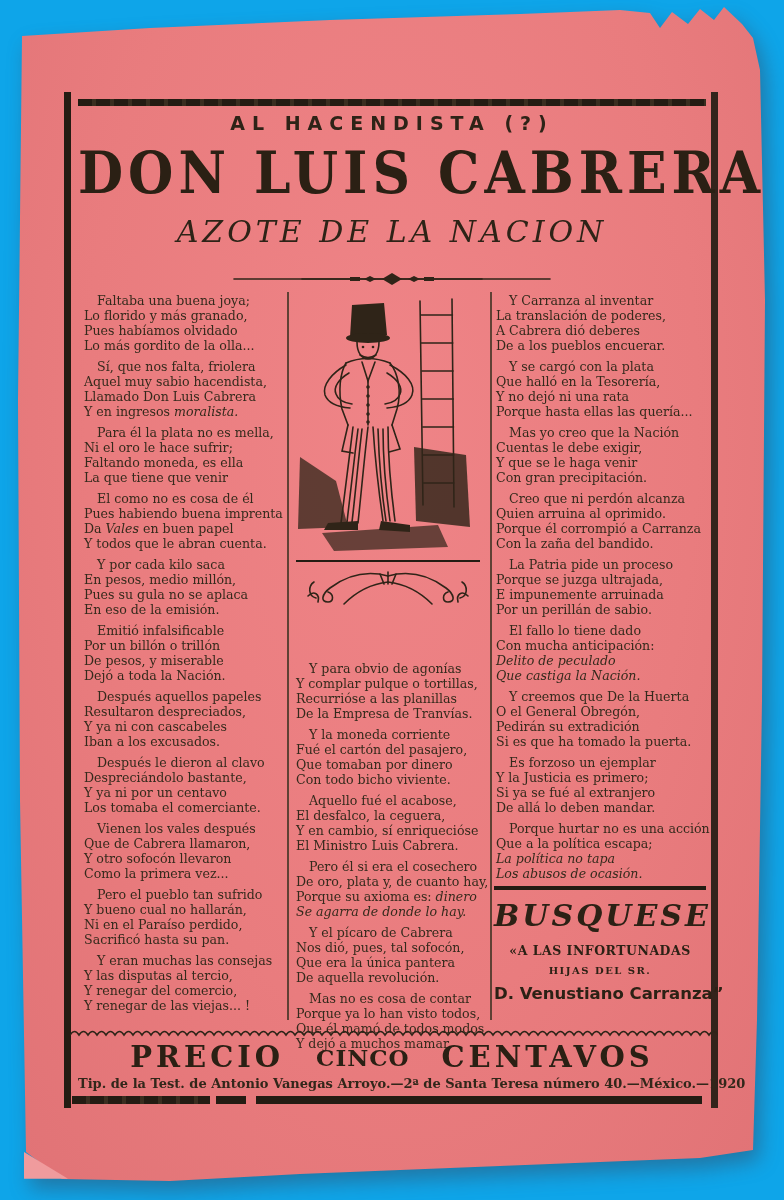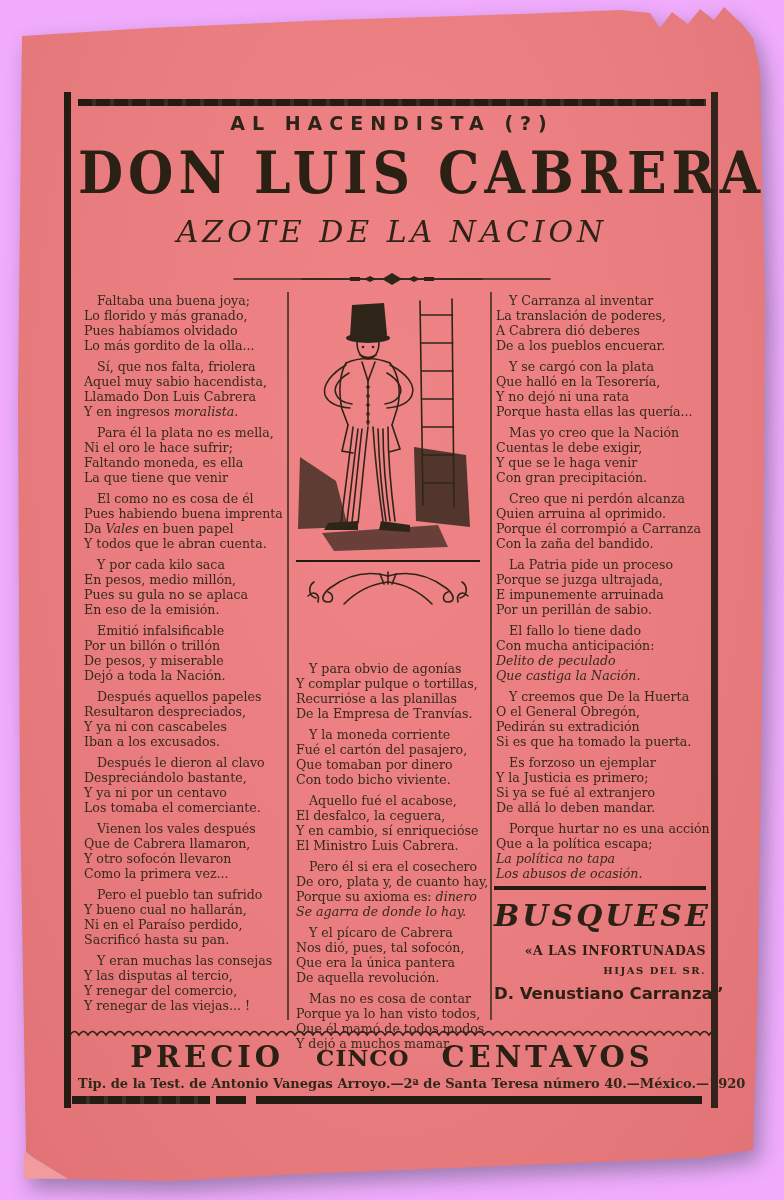--- a/index.html
+++ b/index.html
@@ -1,16 +1,16 @@
 <!DOCTYPE html>
 <html><head>
 <meta charset="utf-8">
 <style>
   html,body{margin:0;padding:0;}
-  .canvas{position:relative;width:784px;height:1200px;background:#f0abfc;overflow:hidden;
+  .canvas{position:relative;width:784px;height:1200px;background:#0ea5e9;overflow:hidden;
           font-family:"DejaVu Serif", serif;}
   .sheet-wrap{position:absolute;inset:0;filter:drop-shadow(6px 10px 10px rgba(55,65,85,.45));}
   .sheet{position:absolute;inset:0;
     background:radial-gradient(ellipse at 50% 35%, #ef8487 0%, #e97c7e 55%, #e07275 100%);
     clip-path:polygon(22px 36px,150px 28px,330px 20px,520px 14px,620px 10px,650px 13px,660px 28px,
       672px 12px,688px 24px,700px 9px,714px 20px,724px 7px,742px 24px,753px 38px,760px 70px,
       765px 300px,762px 700px,757px 1020px,753px 1150px,700px 1158px,500px 1166px,300px 1174px,
       170px 1181px,62px 1179px,26px 1152px,20px 800px,18px 400px);}
   .fold{position:absolute;left:24px;top:1146px;width:44px;height:34px;
     clip-path:polygon(0 18%,100% 96%,0 96%);background:#f09b9d;}
@@ -24,21 +24,21 @@
     font-size:52px;font-weight:bold;letter-spacing:5px;color:#2b2014;white-space:nowrap;
     transform:scaleY(1.12);transform-origin:top;}
   .subtitle{position:absolute;left:78px;top:214px;width:628px;text-align:center;
     font-style:italic;font-size:30px;letter-spacing:4px;color:#2e2317;white-space:nowrap;}
   .verse-col{position:absolute;font-size:12.6px;line-height:15px;color:#352a1c;}
   .stanza{margin-bottom:6px;}
   .stanza .vline{white-space:nowrap;}
   .stanza .vline:first-child{text-indent:13px;}
   .it{font-style:italic;}
   .divider{position:absolute;width:2px;background:#473627;opacity:.85;}
-  .ad-block{position:absolute;left:494px;top:886px;width:212px;text-align:right;color:#2c2115;}
+  .ad-block{position:absolute;left:494px;top:886px;width:212px;text-align:center;color:#2c2115;}
   .ad-rule{height:4px;background:#241c13;margin-bottom:8px;}
   .ad-headline{font-style:italic;font-size:30px;letter-spacing:3px;font-weight:600;}
   .ad-line1{margin-top:10px;font-size:12.5px;font-weight:700;letter-spacing:.5px;}
   .ad-line2{margin-top:7px;font-size:10px;font-weight:700;letter-spacing:1.5px;}
   .ad-line3{margin-top:8px;font-family:"DejaVu Sans", sans-serif;font-weight:bold;font-size:16.5px;
     white-space:nowrap;}
   .wavy{position:absolute;left:70px;top:1028px;width:648px;height:10px;}
   .price-row{position:absolute;left:78px;top:1040px;width:628px;display:flex;justify-content:center;
     align-items:center;gap:32px;color:#2b2014;}
   .price-big{font-size:29px;font-weight:bold;letter-spacing:4px;}

